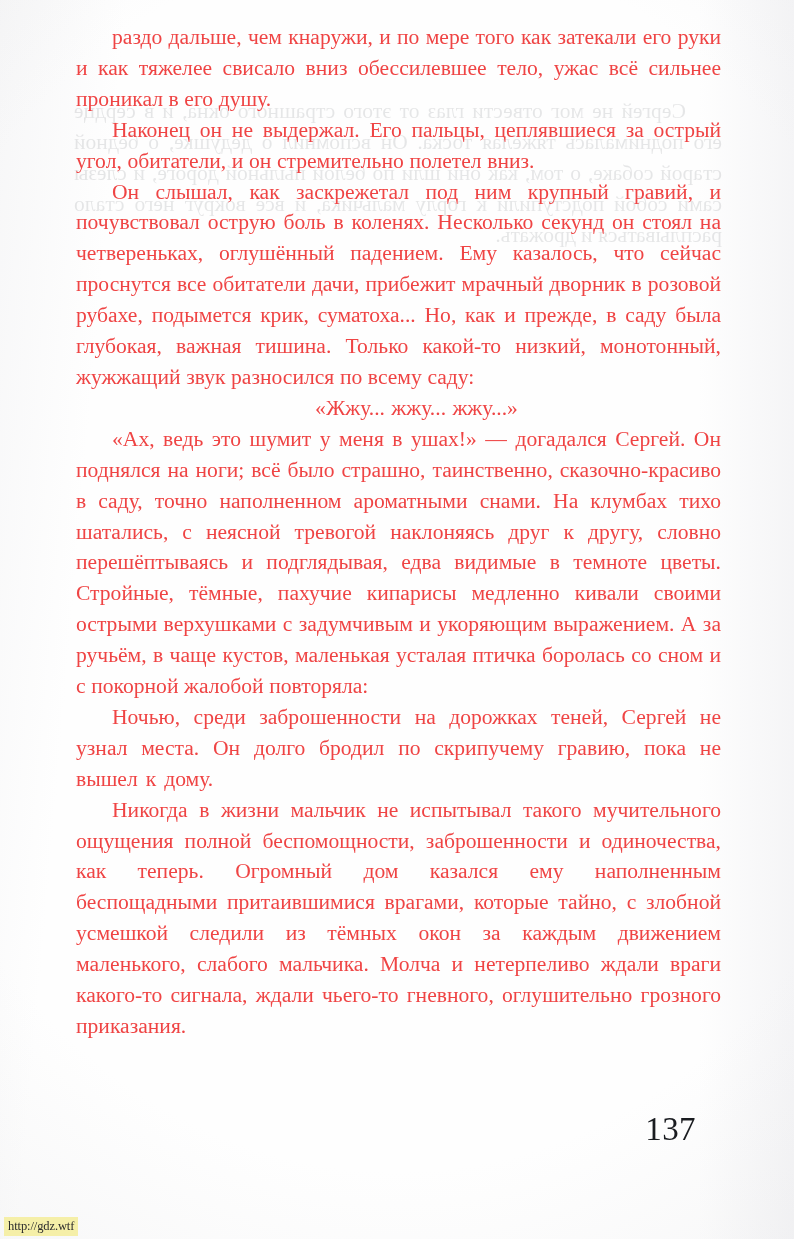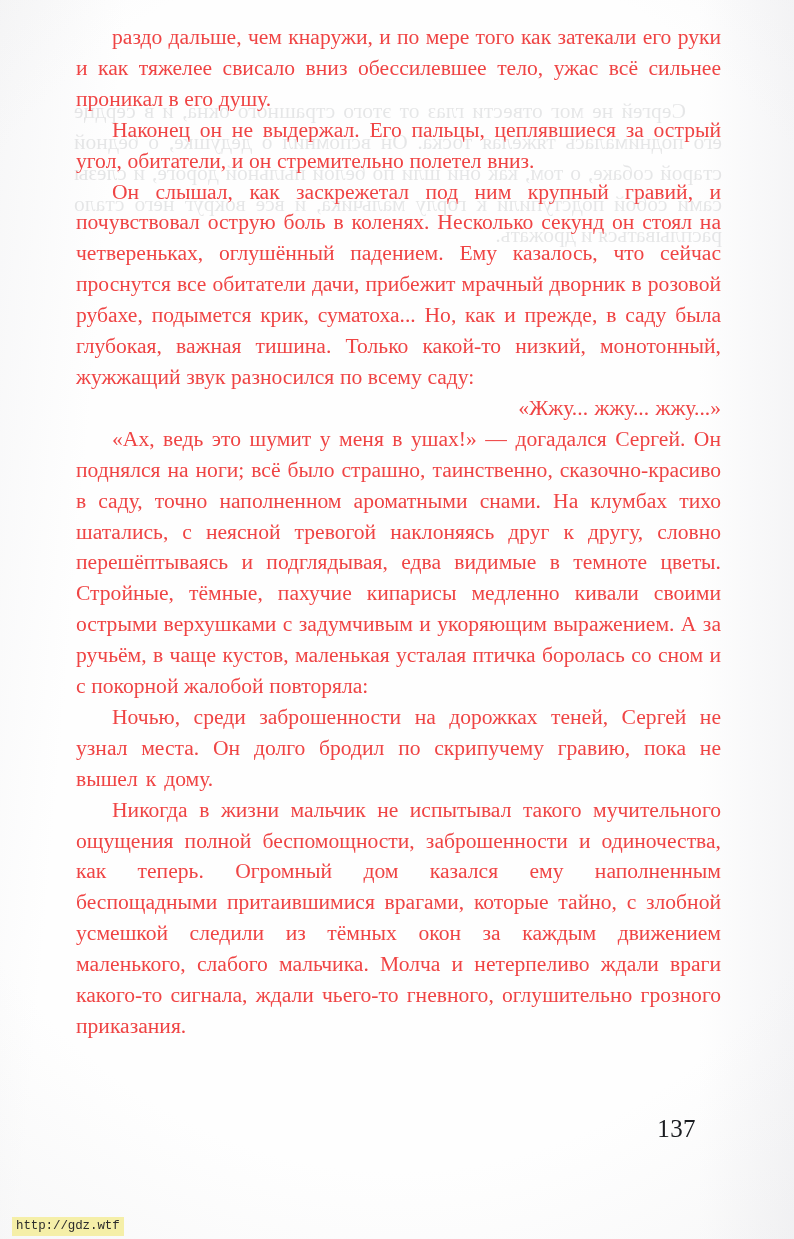--- a/index.html
+++ b/index.html
@@ -75,45 +75,45 @@
   
   .text-block p.loose {
     word-spacing: 2.6px;
   }
   .text-block p.looser {
     word-spacing: 1.6px;
   }
 
   
   .text-block p.dialogue {
-    text-align: right;
+    text-align: center;
     word-spacing: 1px;
   }
 
   .page-number {
     position: absolute;
     left: 0;
     top: 1114px;
     width: 696px;
     text-align: right;
     z-index: 3;
     color: #1a1c20;
-    font-size: 25px;
+    font-size: 33px;
     line-height: 30px;
     letter-spacing: 0.4px;
   }
 
   .watermark {
     position: absolute;
-    left: 12px;
+    left: 4px;
     top: 1217px;
     z-index: 5;
     background: #f5efa8;
     color: #2c2c2c;
-    font-family: Liberation Mono, monospace;
+    font-family: Liberation Serif, serif;
     font-size: 12.5px;
     line-height: 17px;
     padding: 1px 4px 1px 4px;
     letter-spacing: -0.1px;
     white-space: nowrap;
   }
 
   
   .softening {
     text-rendering: optimizeLegibility;

